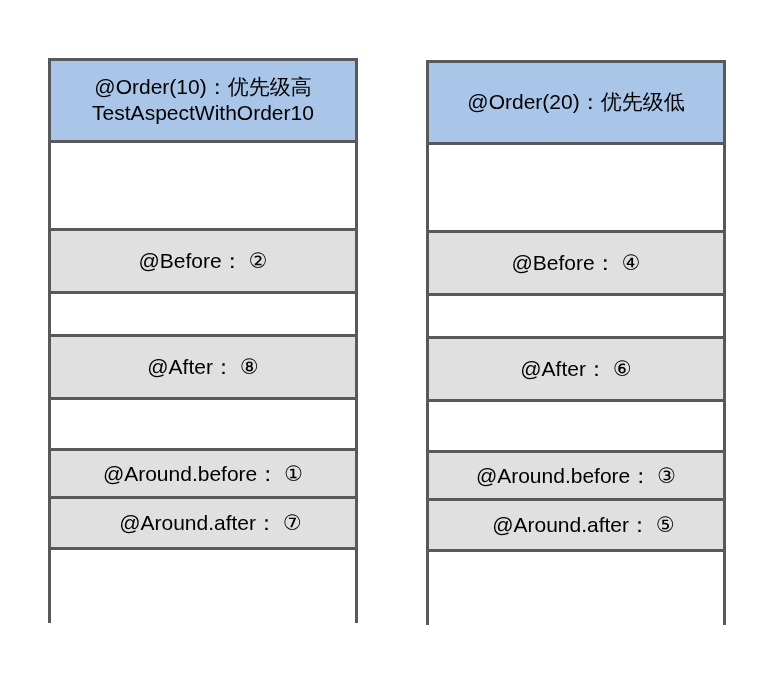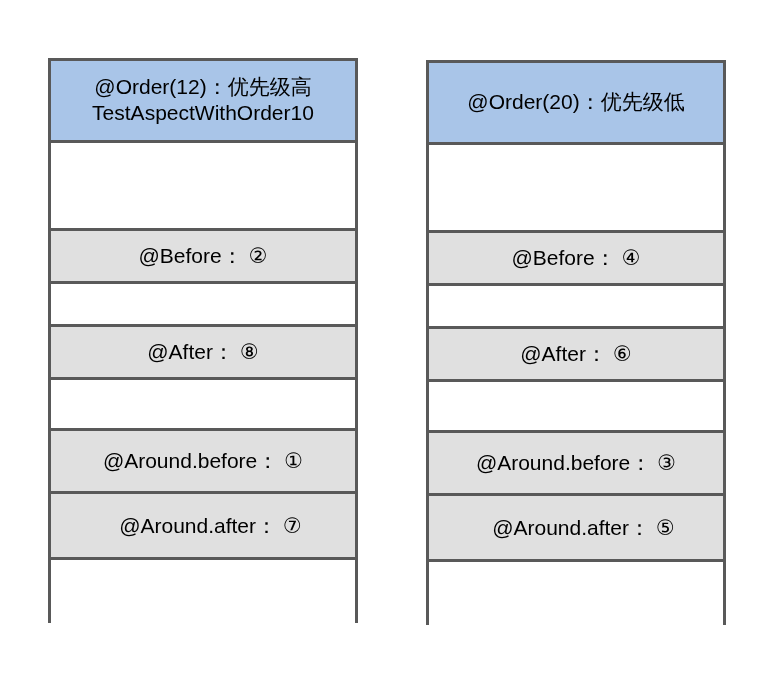--- a/index.html
+++ b/index.html
@@ -91,35 +91,35 @@
     display: inline-block;
   }
   .advice-order {
     display: inline-block;
     margin-left: 6px;
   }
 
   
   .h-header   { height: 82px; }
   .h-gap-a    { height: 85px; }
-  .h-advice   { height: 56px; }
+  .h-advice   { height: 66px; }
   .h-gap-b    { height: 40px; }
   .h-gap-c    { height: 48px; }
-  .h-advice-2 { height: 66px; }
+  .h-advice-2 { height: 51px; }
   .h-gap-d    { height: 80px; }
 </style>
 </head>
 <body style="color: rgb(0, 0, 0);">
 
 <div id="diagram-canvas" style="background: rgb(255, 255, 255);">
 
   <div class="aspect-column" id="aspect-column-order10" style="border-color: rgb(89, 89, 89);">
 
     <div class="row row-header h-header" style="background: rgb(169, 197, 232); border-color: rgb(89, 89, 89);">
-      <span class="header-line">@Order(12)：优先级高</span>
+      <span class="header-line">@Order(10)：优先级高</span>
       <span class="header-line">TestAspectWithOrder10</span>
     </div>
 
     <div class="row row-gap h-gap-a" style="background: rgb(255, 255, 255);"></div>
 
     <div class="row row-advice h-advice" style="background: rgb(224, 224, 224); border-color: rgb(89, 89, 89);">
       <span class="advice-text">@Before：</span>
       <span class="advice-order">②</span>
     </div>
 

